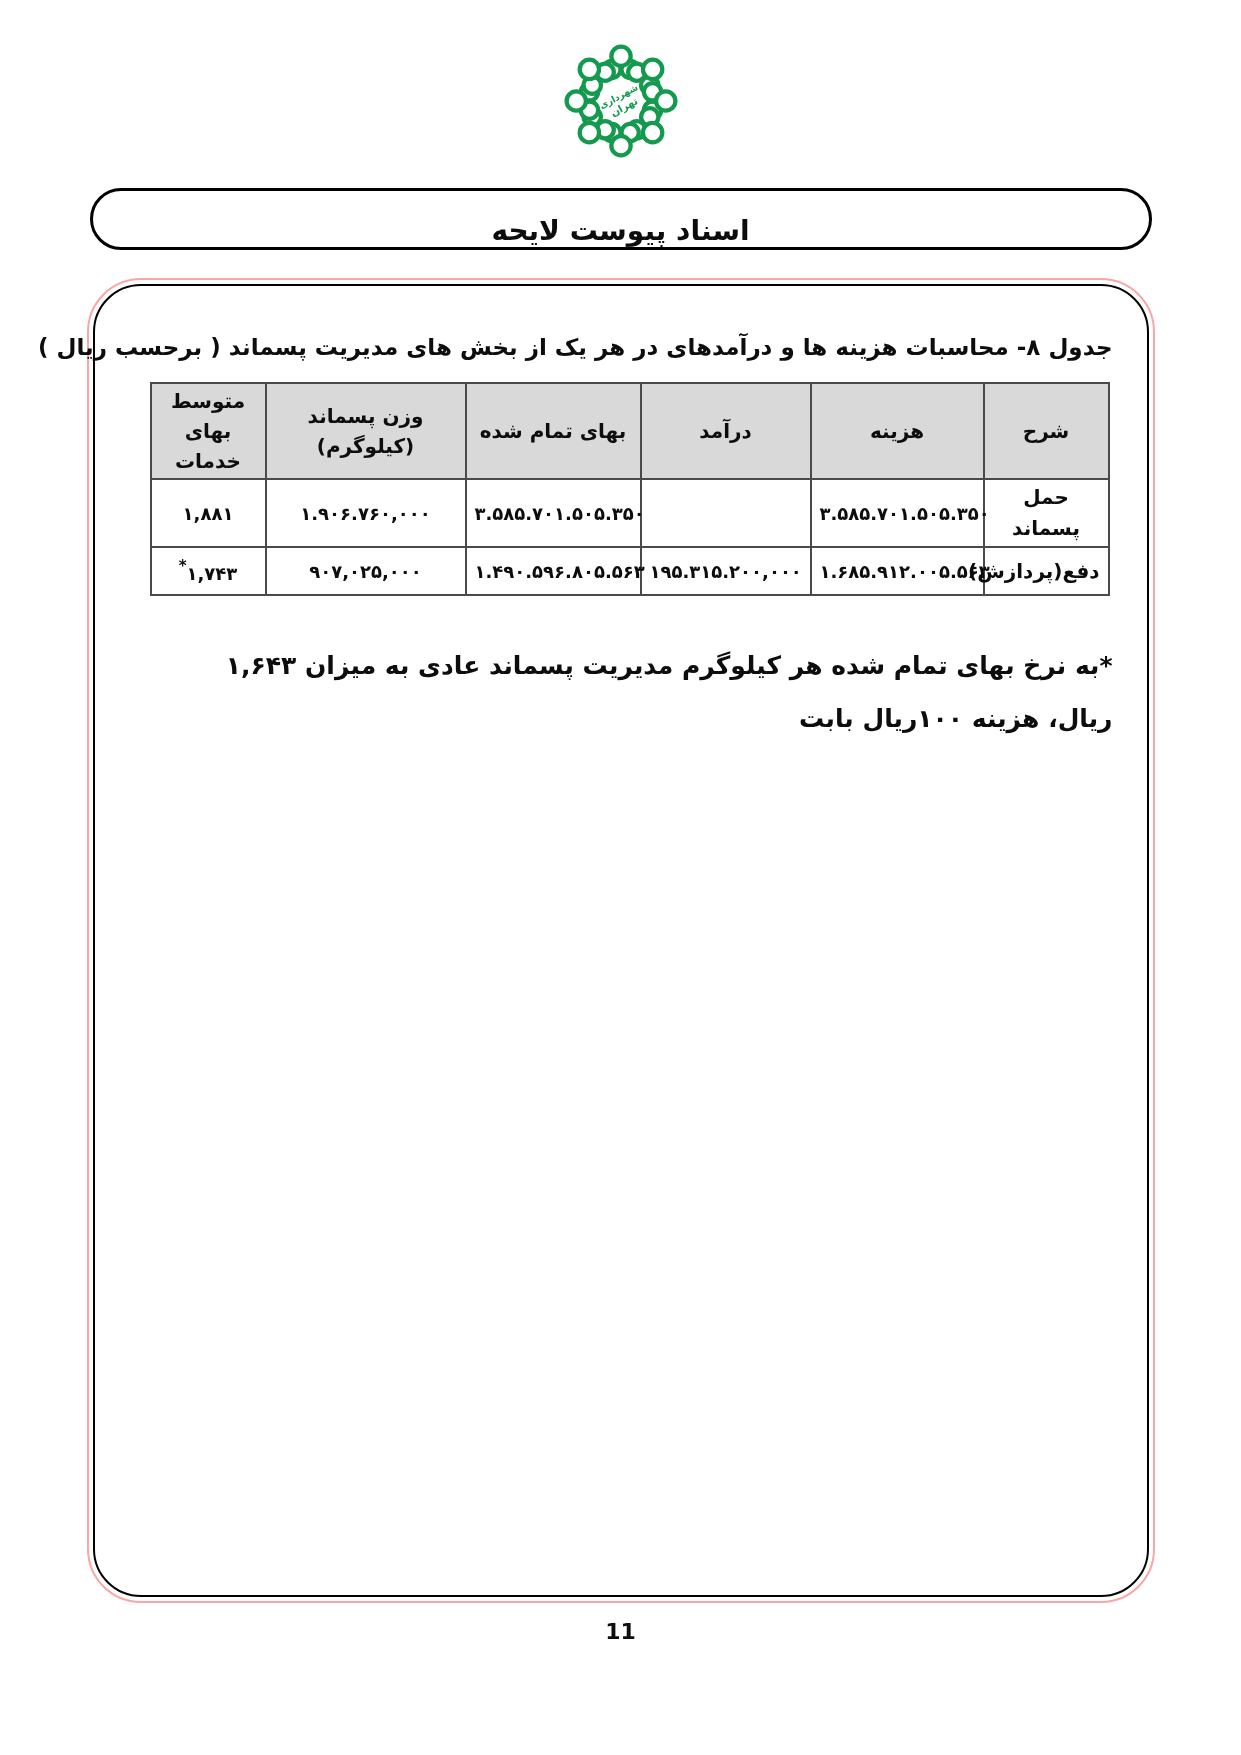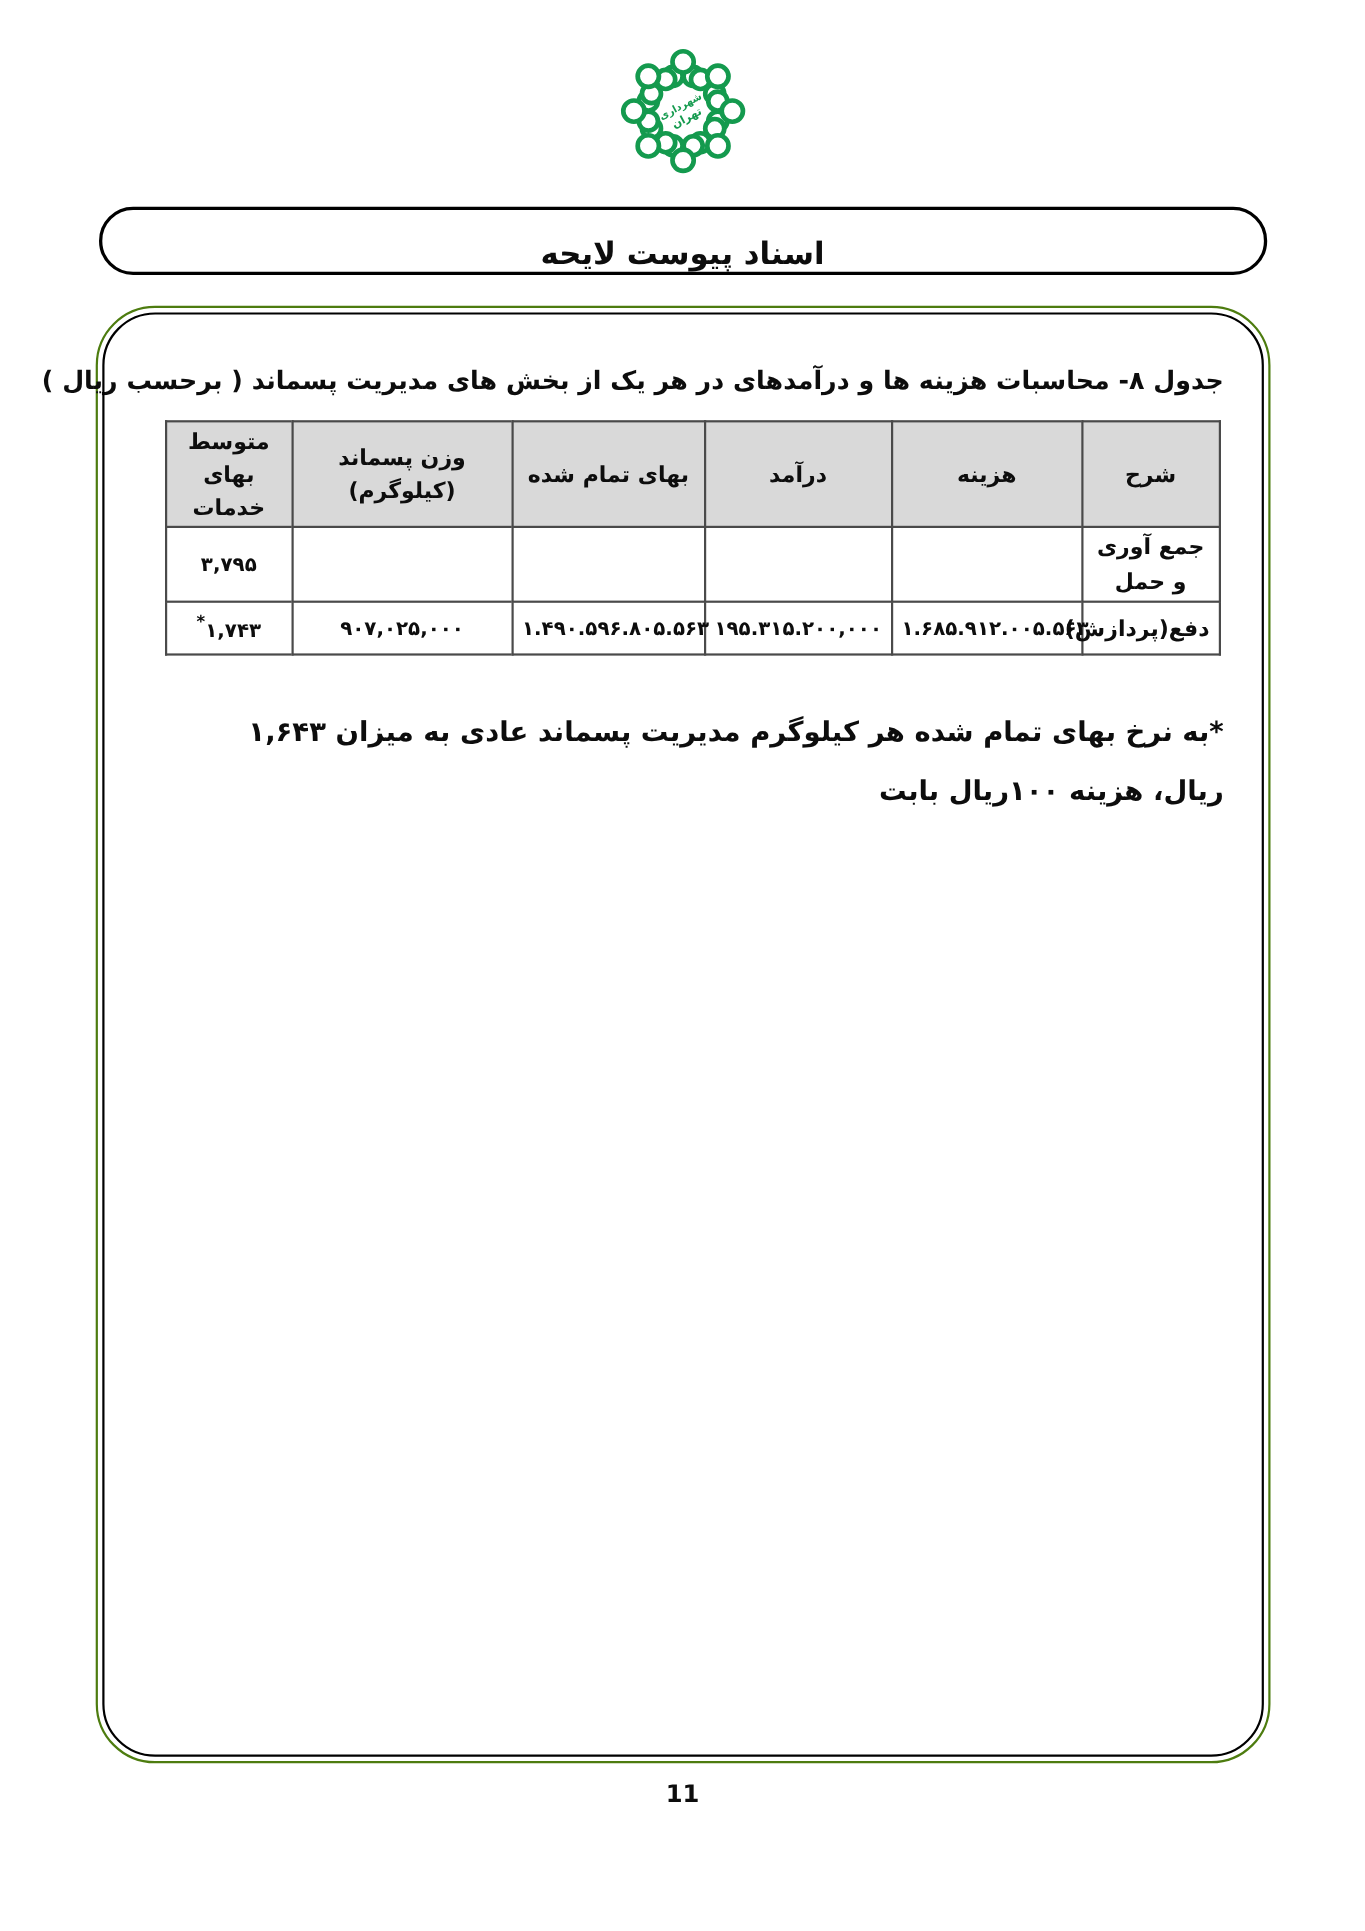--- a/index.html
+++ b/index.html
@@ -22,21 +22,21 @@
     border:3px solid #000;
     border-radius:32px;
     display:flex; align-items:flex-end; justify-content:center;
   }
   .banner-title { font-size:28px; font-weight:bold; direction:rtl; }
 
   
   .content-box {
     width:1068px; height:1325px;
     margin:28px auto 0;
-    border:2px solid #4d7c0f;
+    border:2px solid #fca5a5;
     border-radius:54px;
     position:relative;
   }
   .content-box::before {
     content:""; position:absolute; inset:4px;
     border:2px solid #000; border-radius:48px;
     pointer-events:none;
   }
 
   
@@ -170,27 +170,27 @@
       <tr>
         <th>شرح</th>
         <th>هزینه</th>
         <th>درآمد</th>
         <th>بهای تمام شده</th>
         <th>وزن پسماند (کیلوگرم)</th>
         <th>متوسط بهای خدمات</th>
       </tr>
     </thead>
     <tbody>
-      <tr class="r3">
-        <td class="label-cell">جمع آوری و حمل</td>
+      <tr class="r2">
+        <td class="label-cell">حمل پسماند</td>
+        <td class="num">۳.۵۸۵.۷۰۱.۵۰۵.۳۵۰</td>
         <td class="num"></td>
-        <td class="num"></td>
-        <td class="num"></td>
-        <td class="num"></td>
-        <td class="num">۳,۷۹۵</td>
+        <td class="num">۳.۵۸۵.۷۰۱.۵۰۵.۳۵۰</td>
+        <td class="num">۱.۹۰۶.۷۶۰,۰۰۰</td>
+        <td class="num">۱,۸۸۱</td>
       </tr>
       <tr class="r4">
         <td class="label-cell">دفع(پردازش)</td>
         <td class="num">۱.۶۸۵.۹۱۲.۰۰۵.۵۶۳</td>
         <td class="num">۱۹۵.۳۱۵.۲۰۰,۰۰۰</td>
         <td class="num">۱.۴۹۰.۵۹۶.۸۰۵.۵۶۳</td>
         <td class="num">۹۰۷,۰۲۵,۰۰۰</td>
         <td class="num">
           <span class="marked-num"><sup>*</sup><span>۱,۷۴۳</span></span>
         </td>

